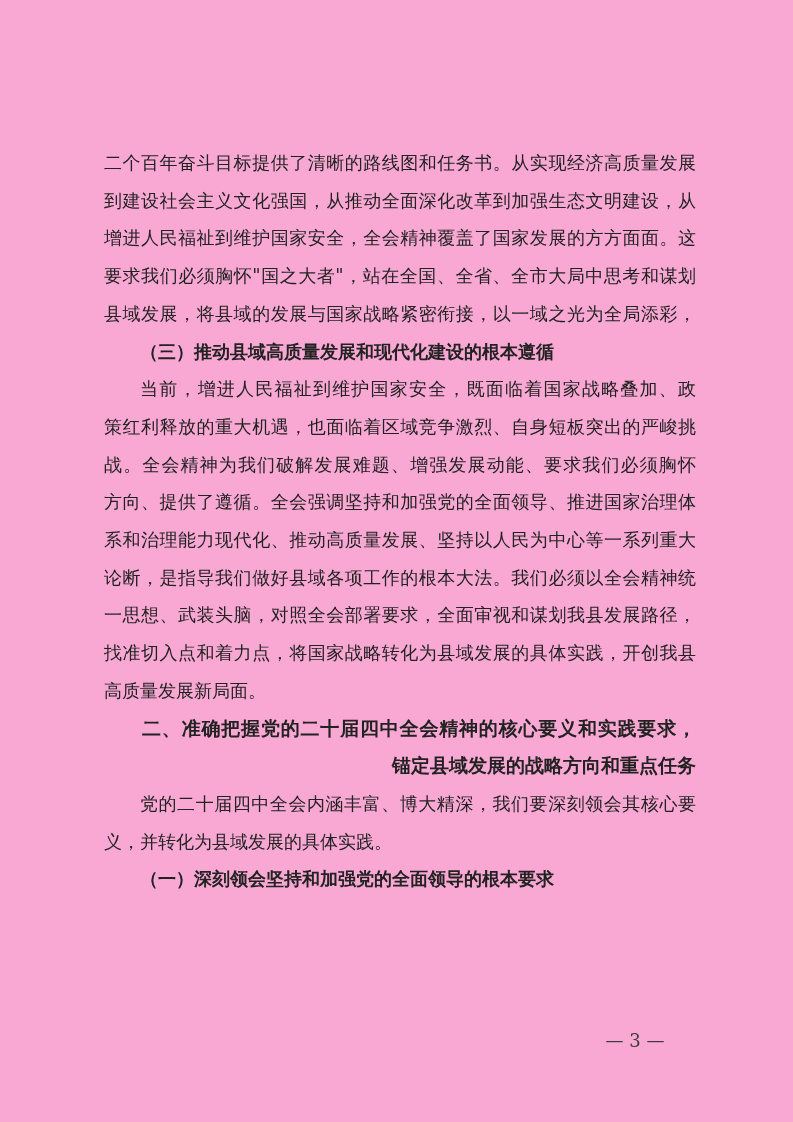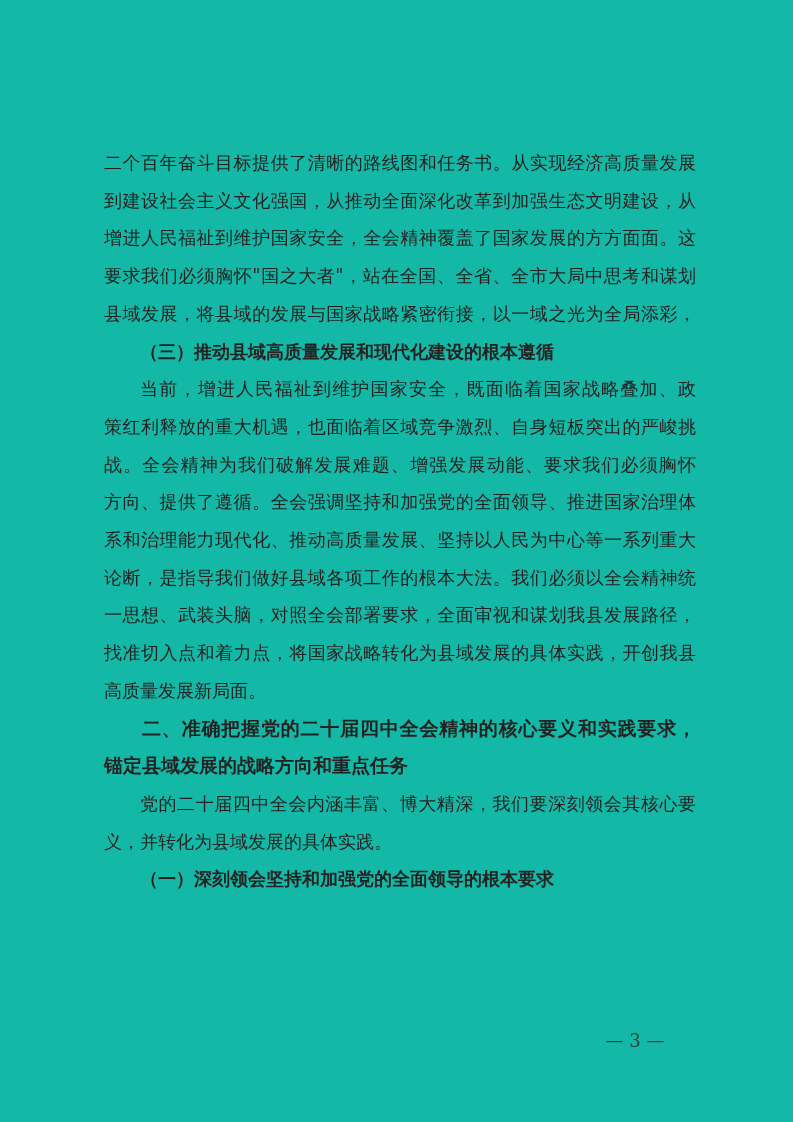--- a/index.html
+++ b/index.html
@@ -4,21 +4,21 @@
 <style>
   html, body {
     margin: 0;
     padding: 0;
     background: #ffffff;
   }
   .page {
     position: relative;
     width: 793px;
     height: 1122px;
-    background: #14b8a6;
+    background: #f9a8d4;
     overflow: hidden;
     font-family: "DejaVu Serif", serif;
   }
   .content {
     position: absolute;
     left: 104px;
     top: 144px;
     width: 592px;
     font-size: 18px;
     line-height: 37.7px;
@@ -41,20 +41,21 @@
   
   .h-kai {
     font-family: "DejaVu Serif", serif;
     font-weight: 700;
   }
   
   .h-hei {
     font-family: "DejaVu Sans", sans-serif;
     font-weight: 700;
     font-size: 19px;
+    text-align: right;
   }
   .footer {
     position: absolute;
     top: 1030px;
     left: 573px;
     width: 124px;
     text-align: center;
     font-size: 18px;
     color: #3a3a3a;
     font-family: "DejaVu Serif", serif;

